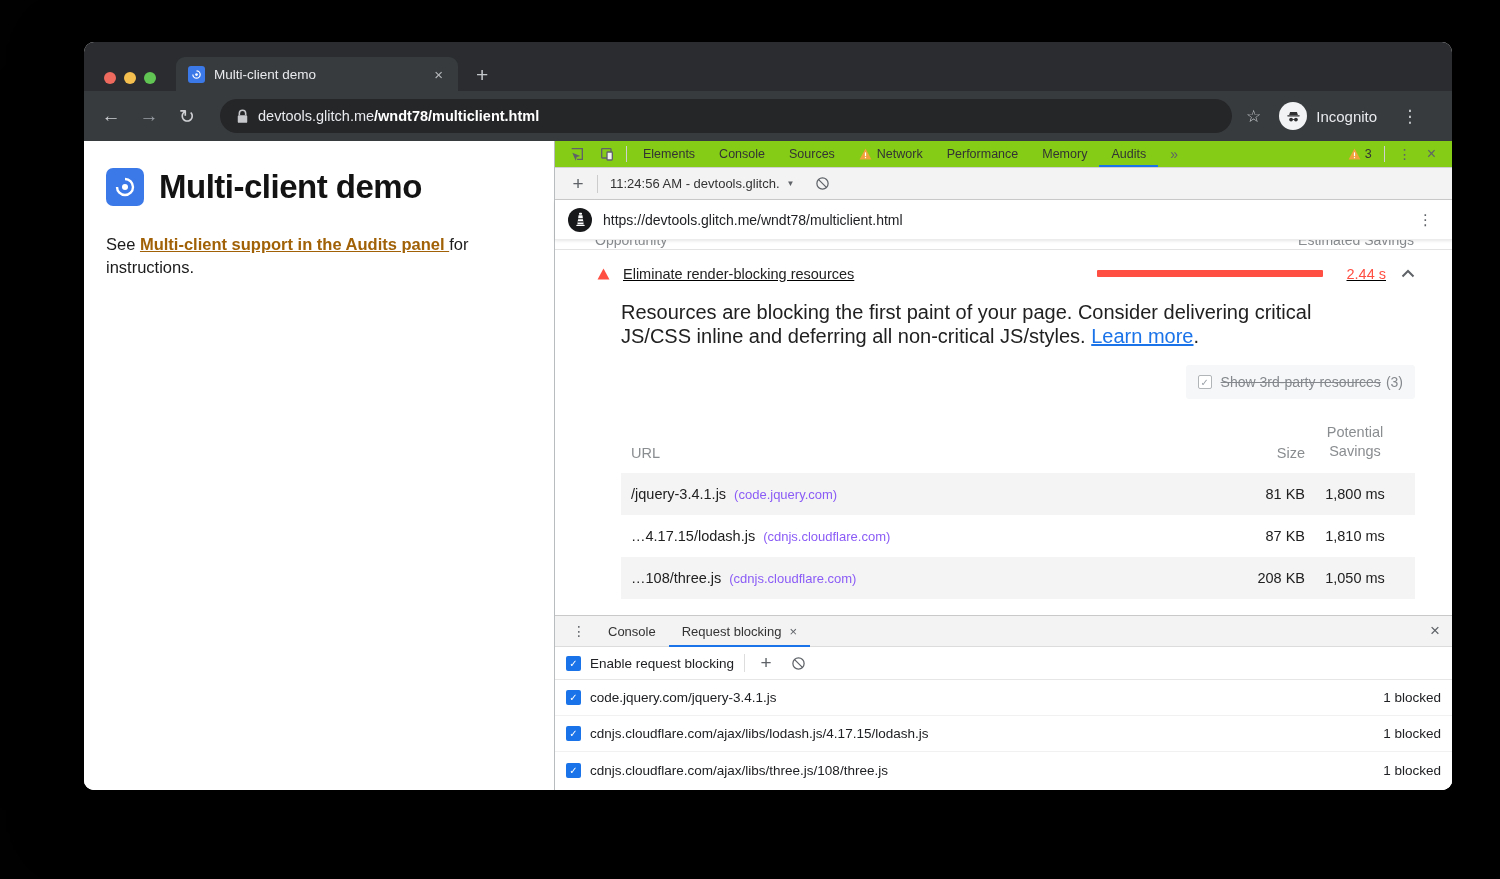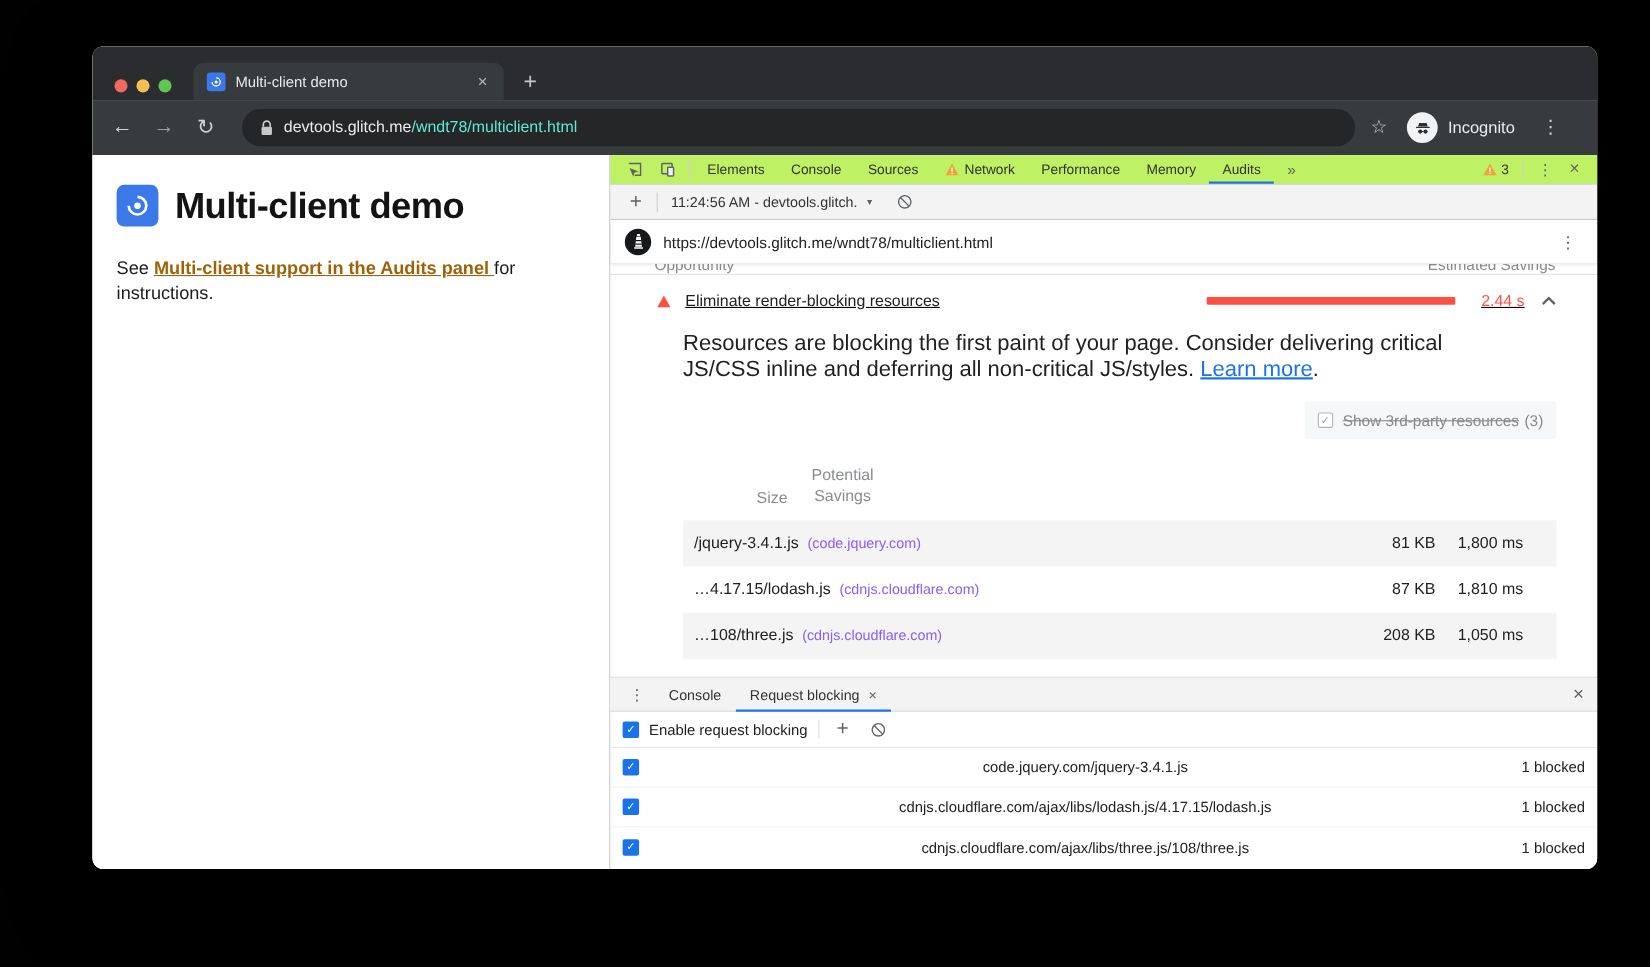--- a/index.html
+++ b/index.html
@@ -20,37 +20,37 @@
   .favicon{width:17px;height:17px;border-radius:3px;background:#3c79e8;display:flex;align-items:center;justify-content:center;flex:none;}
   .tab-title{margin-left:9px;font-size:13.5px;color:#e8eaed;flex:1;white-space:nowrap;overflow:hidden;}
   .tab-close{color:#b6b9bc;font-size:15px;padding:0 3px;cursor:default;}
   .newtab{position:absolute;left:392px;top:22px;color:#c3c6c9;font-size:21px;line-height:21px;}
   .chrome-toolbar{height:50px;background:#383b3e;display:flex;align-items:center;padding:0 14px;}
   .navbtn{font-size:19px;color:#cfd1d4;width:26px;text-align:center;margin-right:12px;flex:none;}
   .navbtn.dim{color:#9aa0a6;}
   .omnibox{height:34px;flex:1;max-width:1012px;background:#242628;border-radius:17px;display:flex;
            align-items:center;padding:0 16px;margin-left:8px;overflow:hidden;}
   .url-host{color:#e8eaed;font-size:14.5px;}
-  .url-path{color:#5eead4;font-size:14.5px;}
+  .url-path{color:#ffffff;font-size:14.5px;font-weight:bold;}
   .star{color:#c6c8cb;font-size:17px;margin:0 10px 0 14px;flex:none;}
   .incog{display:flex;align-items:center;margin-left:8px;flex:none;}
   .incog-badge{width:28px;height:28px;border-radius:50%;background:#f1f3f4;display:flex;align-items:center;justify-content:center;}
   .incog-label{color:#e8eaed;font-size:15px;margin-left:9px;}
   .menu-dots{color:#cfd1d4;font-size:17px;margin-left:24px;margin-right:2px;flex:none;}
   
   .content{display:flex;height:649px;background:#fff;}
   .page-pane{width:470px;background:#fff;padding:27px 20px 0 22px;flex:none;}
   .page-head{display:flex;align-items:center;}
   .app-icon{width:38px;height:38px;border-radius:7px;background:#3c79e8;display:flex;align-items:center;justify-content:center;flex:none;}
   .page-h1{margin-left:15px;font-size:33px;font-weight:700;color:#131313;letter-spacing:-.5px;}
   .page-text{margin-top:27px;font-size:16.5px;line-height:23px;color:#1b1b1b;}
   .page-link{color:#a16207;font-weight:700;text-decoration:underline;}
   
   .devtools{flex:1;border-left:1px solid #b9bcbe;position:relative;background:#fff;display:flex;flex-direction:column;}
-  .dt-tabs{height:27px;background:#bef264;border-bottom:1px solid #d0d0d0;display:flex;align-items:stretch;
+  .dt-tabs{height:27px;background:#84cc16;border-bottom:1px solid #d0d0d0;display:flex;align-items:stretch;
            font-size:12.5px;color:#333;flex:none;}
   .dt-iconbtn{display:flex;align-items:center;padding:0 7px;}
   .dt-iconbtn:first-child{padding-left:14px;}
   .dt-sep{width:1px;background:#d0d0d0;height:16px;align-self:center;margin:0 4px;}
   .dt-tab{display:flex;align-items:center;gap:5px;padding:0 12px;position:relative;white-space:nowrap;}
   .dt-tab .underline{position:absolute;left:0;right:0;bottom:0;height:2px;background:#1a73e8;}
   .dt-right{margin-left:auto;display:flex;align-items:center;padding-right:10px;}
   .warn-badge{display:flex;align-items:center;gap:4px;padding:0 8px;color:#333;}
   .dt-dots{color:#5f6368;font-size:14px;padding:0 9px;}
   .dt-close{color:#5f6368;font-size:16px;padding:0 6px;}
@@ -102,21 +102,21 @@
   .d-tab-close{color:#5f6368;font-size:13px;}
   .dr-close{margin-left:auto;display:flex;align-items:center;color:#5f6368;font-size:17px;padding:0 12px;}
   .drawer-toolbar{height:33px;display:flex;align-items:center;padding-left:11px;border-bottom:1px solid #e6e6e6;
                   font-size:13.5px;color:#202124;flex:none;}
   .blue-check{width:15px;height:15px;border-radius:2px;background:#1a73e8;display:flex;align-items:center;
               justify-content:center;color:#fff;font-size:10px;flex:none;}
   .dtb-label{margin-left:9px;}
   .dtb-sep{width:1px;height:18px;background:#ddd;margin:0 10px;}
   .dtb-add{color:#5f6368;font-size:19px;width:22px;text-align:center;}
   .d-row{height:36px;display:flex;align-items:center;padding:0 11px;border-bottom:1px solid #f1f1f1;font-size:13.5px;color:#202124;}
-  .d-pattern{margin-left:9px;flex:1;text-align:center;}
+  .d-pattern{margin-left:9px;flex:1;}
   .d-count{text-align:right;}
   svg{display:block;}
 </style>
 </head>
 <body>
 
 <div class="stage">
   <div class="window">
 
     <div class="titlebar">
@@ -310,20 +310,21 @@
           <div class="tp-wrap">
             <div class="tp-box">
               <span class="gray-check">✓</span>
               <span class="strike">Show 3rd-party resources</span>
               <span style="margin-left:-4px;">(3)</span>
             </div>
           </div>
 
           <div class="audit-table">
             <div class="a-head">
+              <span class="c-url">URL</span>
               <span class="c-size">Size</span>
               <span class="c-sav">
                 <div>Potential</div>
                 <div>Savings</div>
               </span>
             </div>
             <div class="a-row stripe">
               <span class="c-url"><span>/jquery-3.4.1.js</span><span class="r-host">(code.jquery.com)</span></span>
               <span class="c-size">81 KB</span>
               <span class="c-sav">1,800 ms</span>

